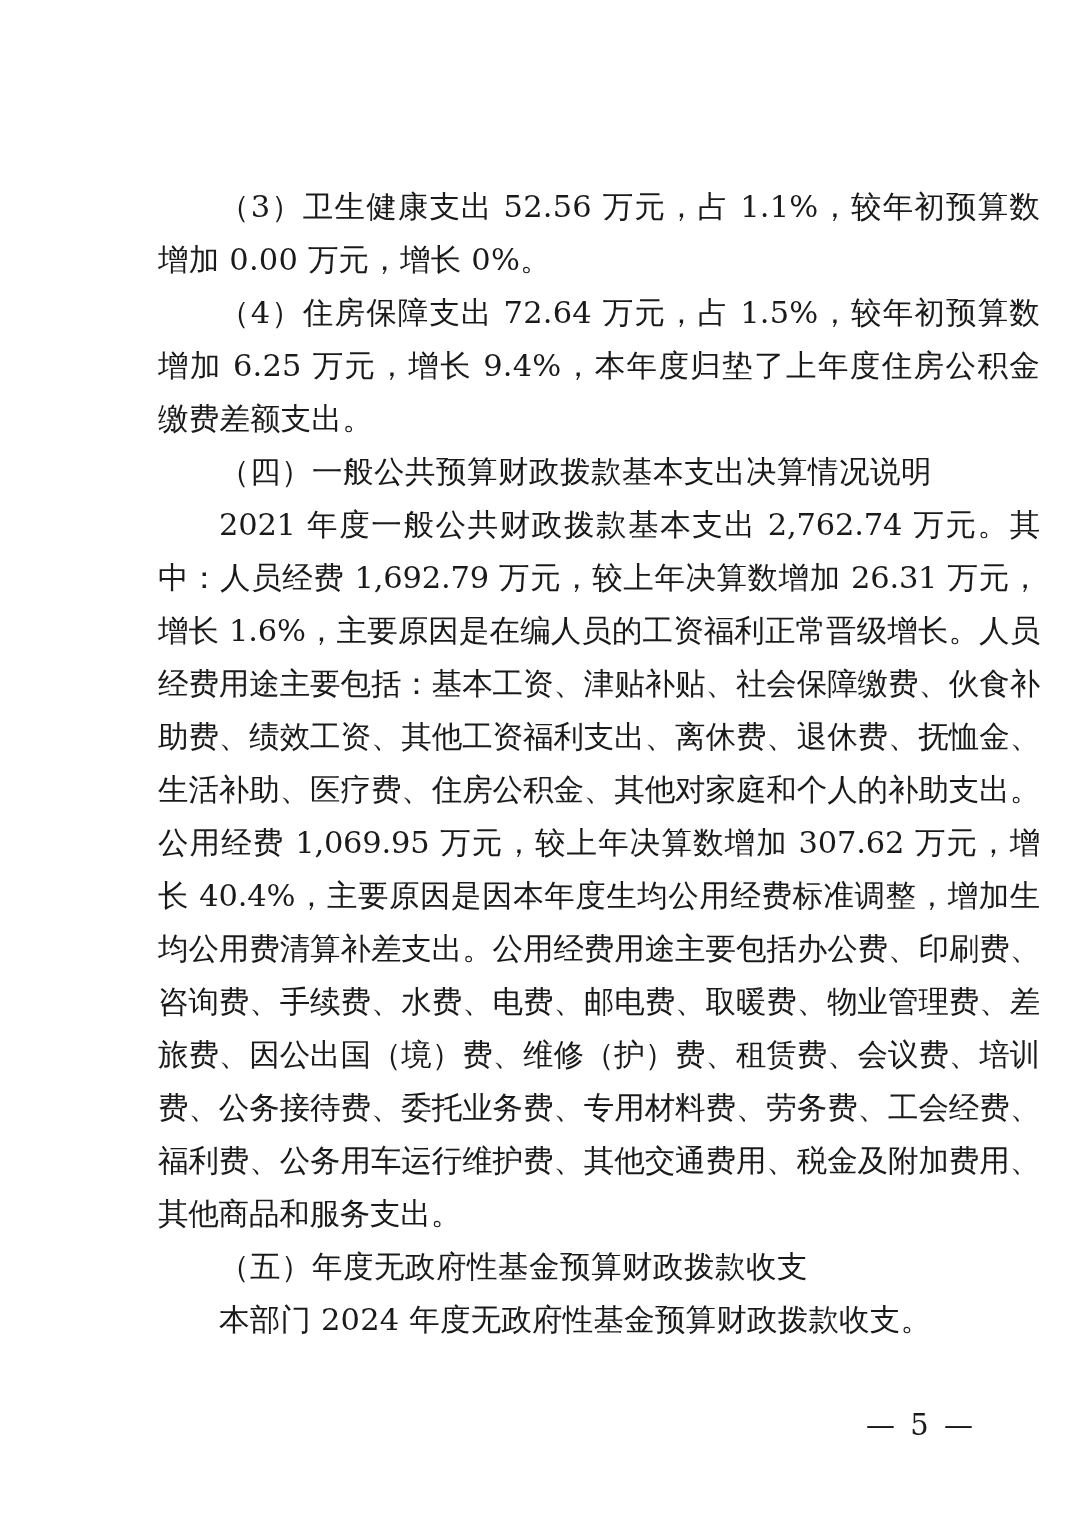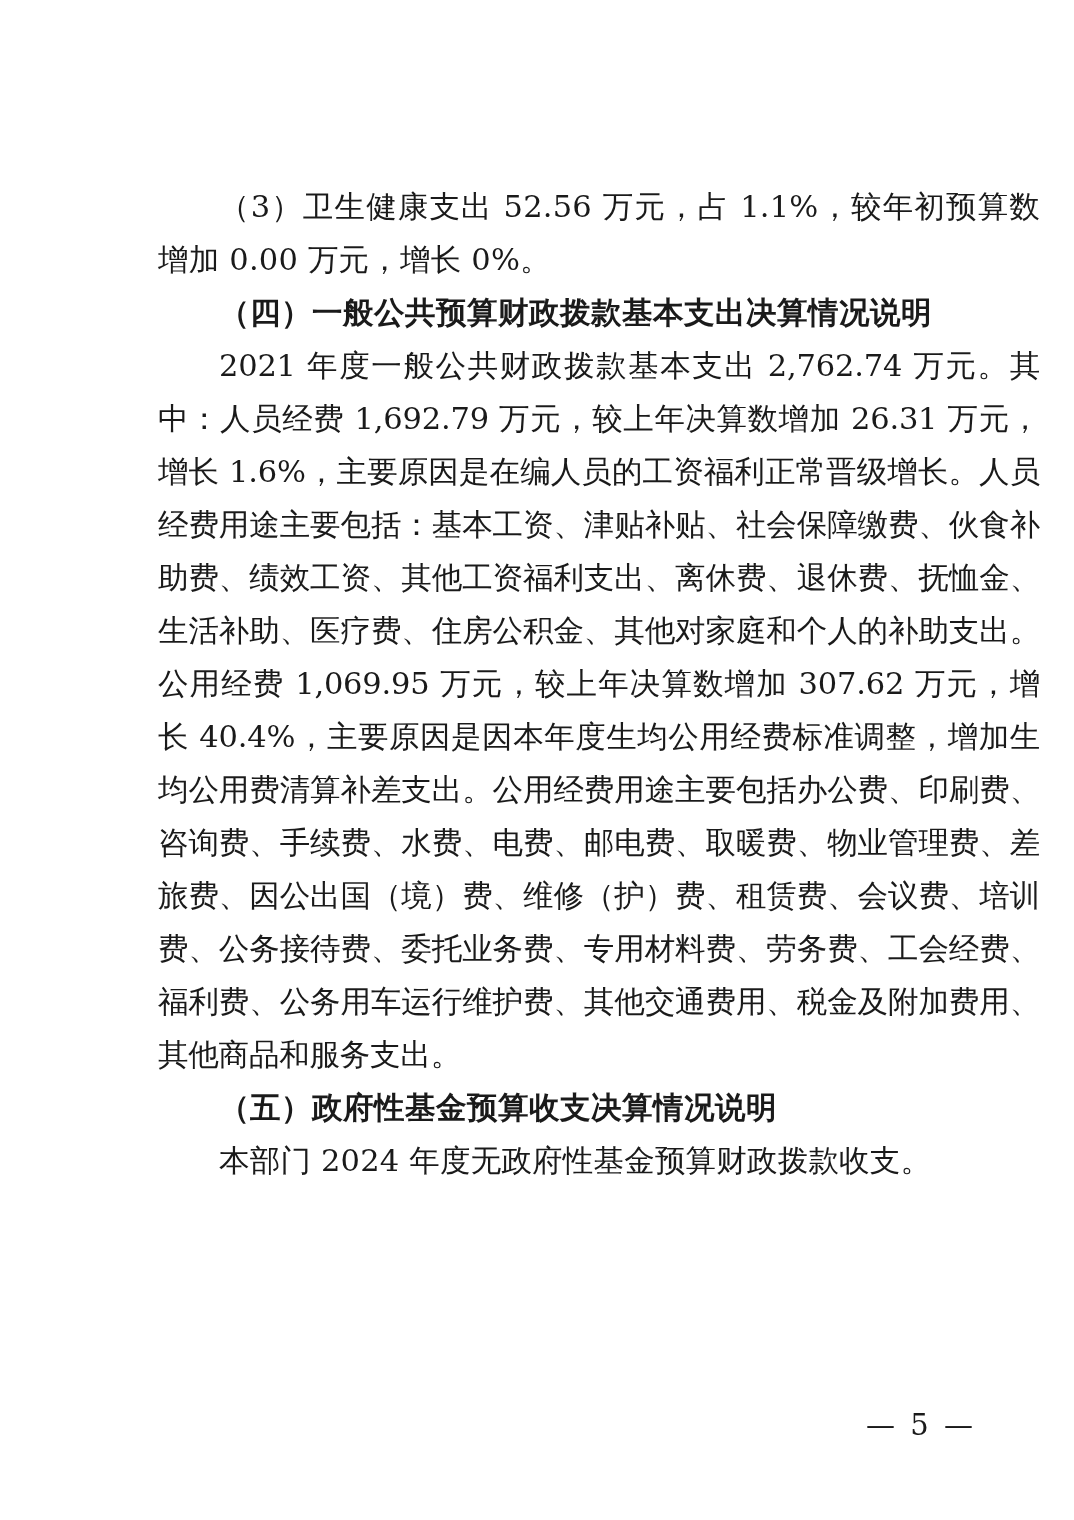--- a/index.html
+++ b/index.html
@@ -34,40 +34,41 @@
   }
   p {
     margin: 0;
     padding: 0;
   }
   .indent {
     text-indent: 61px;
   }
   .heading {
     text-indent: 61px;
-    font-weight: bold;
+    font-weight: normal;
     letter-spacing: 0.5px;
   }
   .tight {
     letter-spacing: -0.2px;
   }
   .page-number {
     position: absolute;
     right: 128px;
     bottom: 78px;
     font-size: 29px;
     letter-spacing: 3px;
     color: #1a1a1a;
   }
 </style>
 </head>
 <body>
 
 <div class="page">
   <div class="doc-body">
     <p class="indent">（3）卫生健康支出 52.56 万元，占 1.1%，较年初预算数增加 0.00 万元，增长 0%。</p>
+    <p class="indent">（4）住房保障支出 72.64 万元，占 1.5%，较年初预算数增加 6.25 万元，增长 9.4%，本年度归垫了上年度住房公积金缴费差额支出。</p>
     <p class="heading">（四）一般公共预算财政拨款基本支出决算情况说明</p>
     <p class="indent tight">2021 年度一般公共财政拨款基本支出 2,762.74 万元。其中：人员经费 1,692.79 万元，较上年决算数增加 26.31 万元，增长 1.6%，主要原因是在编人员的工资福利正常晋级增长。人员经费用途主要包括：基本工资、津贴补贴、社会保障缴费、伙食补助费、绩效工资、其他工资福利支出、离休费、退休费、抚恤金、生活补助、医疗费、住房公积金、其他对家庭和个人的补助支出。公用经费 1,069.95 万元，较上年决算数增加 307.62 万元，增长 40.4%，主要原因是因本年度生均公用经费标准调整，增加生均公用费清算补差支出。公用经费用途主要包括办公费、印刷费、咨询费、手续费、水费、电费、邮电费、取暖费、物业管理费、差旅费、因公出国（境）费、维修（护）费、租赁费、会议费、培训费、公务接待费、委托业务费、专用材料费、劳务费、工会经费、福利费、公务用车运行维护费、其他交通费用、税金及附加费用、其他商品和服务支出。</p>
-    <p class="heading">（五）政府性基金预算收支决算情况说明</p>
+    <p class="heading">（五）年度无政府性基金预算财政拨款收支</p>
     <p class="indent">本部门 2024 年度无政府性基金预算财政拨款收支。</p>
   </div>
   <div class="page-number">— 5 —</div>
 </div>
 
 </body></html>

